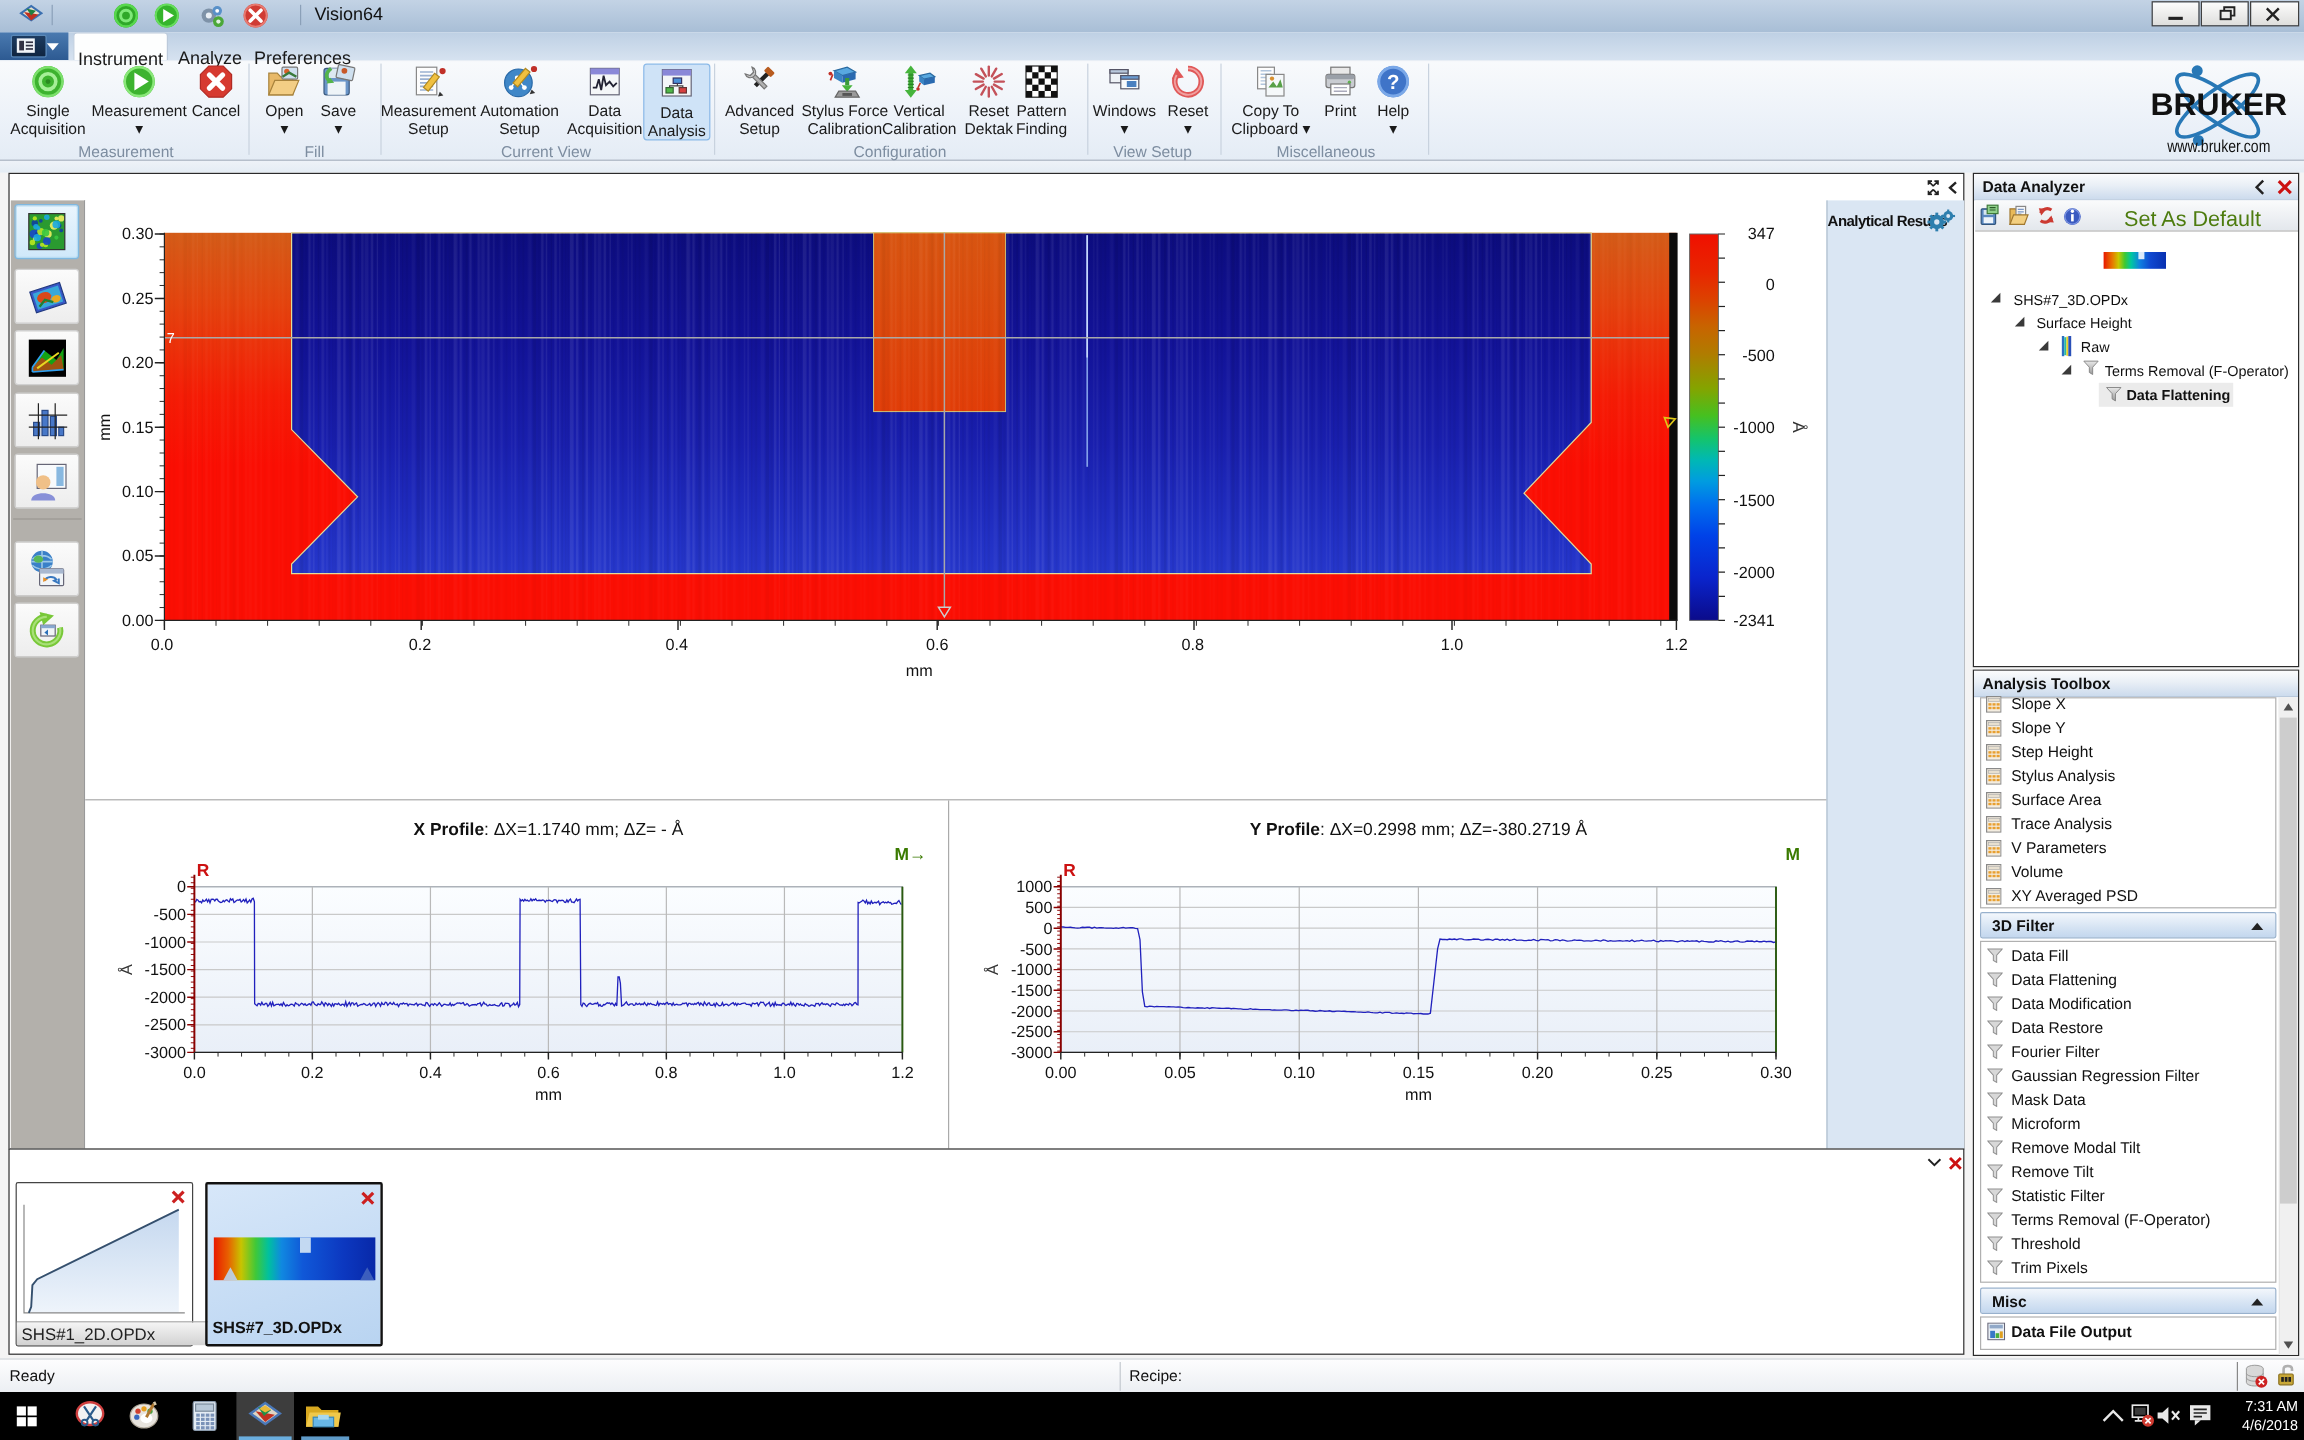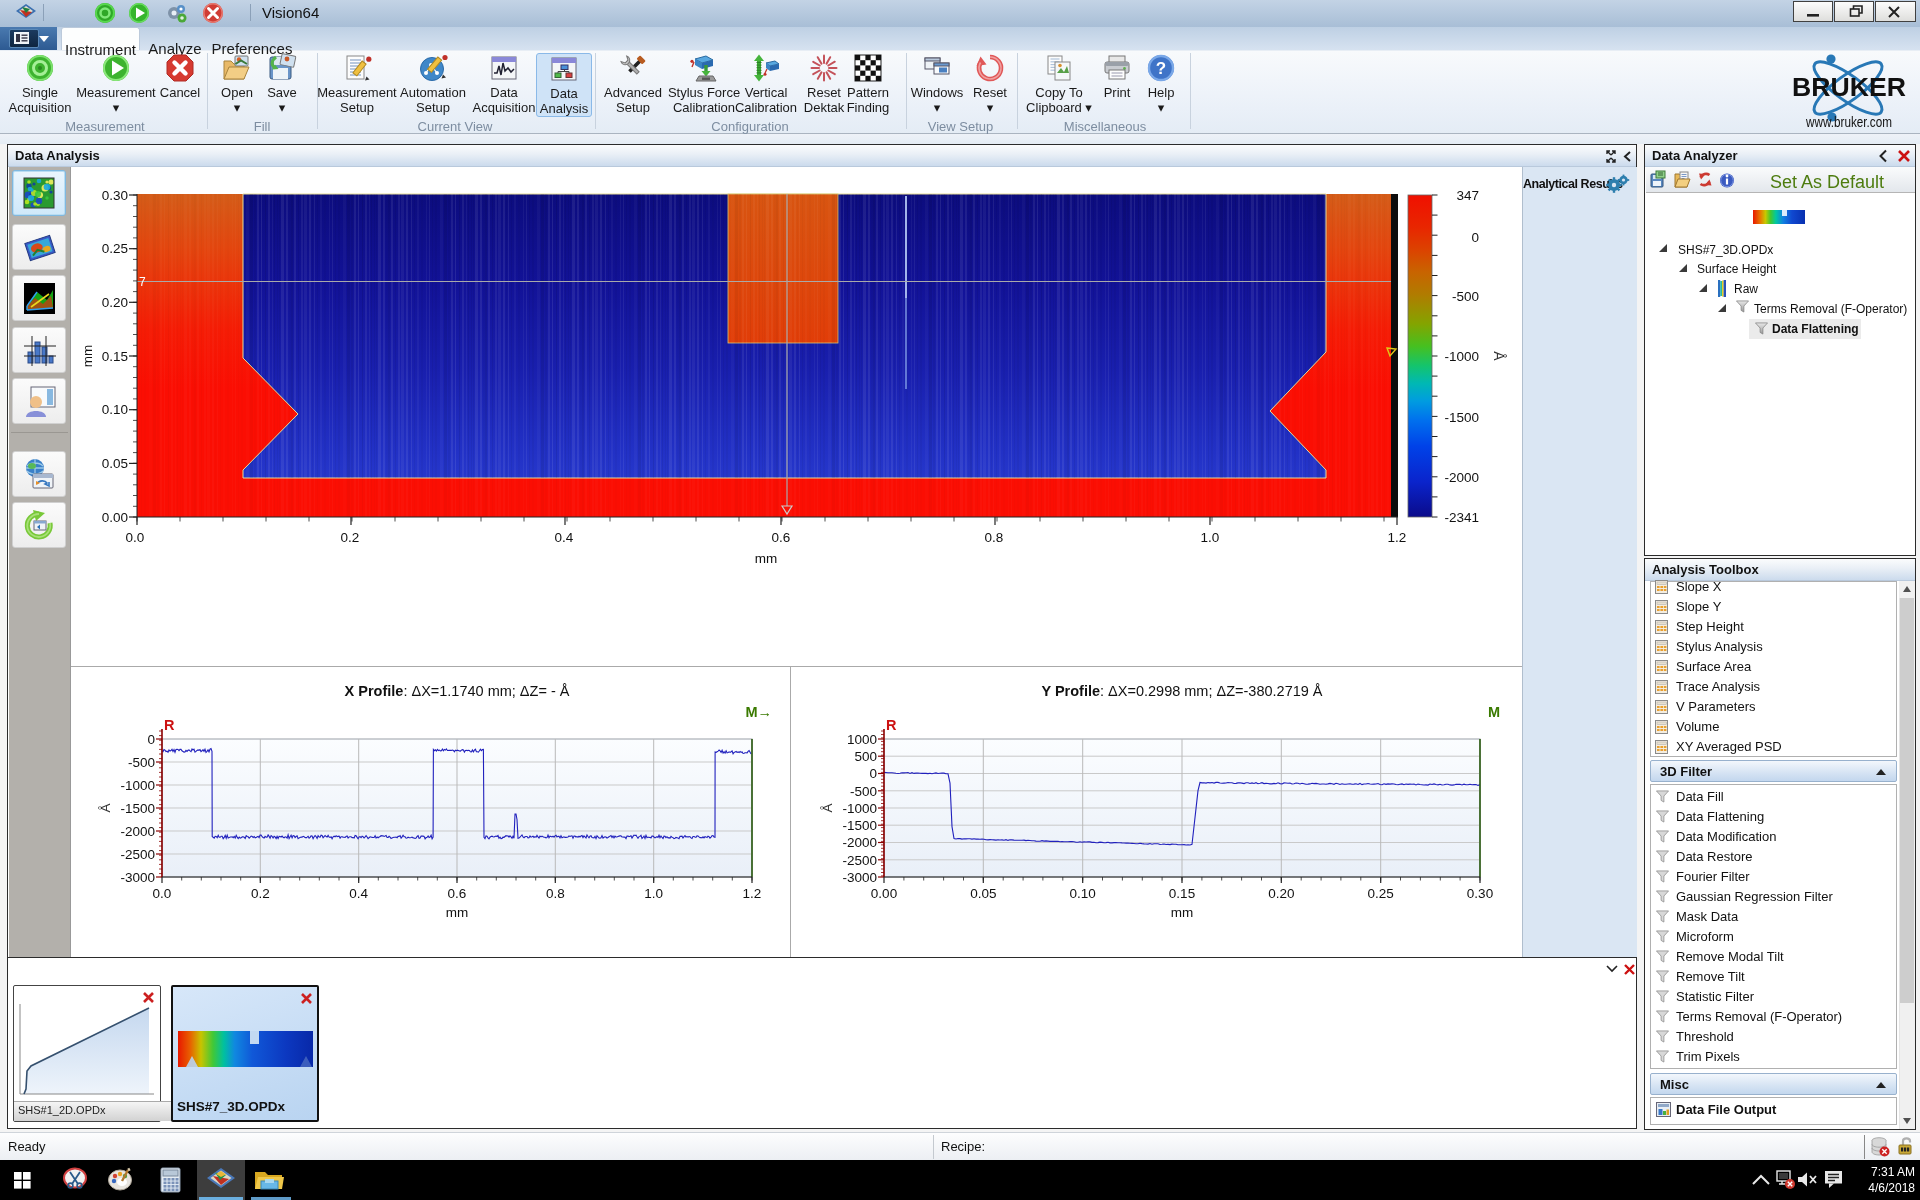--- a/index.html
+++ b/index.html
@@ -297,23 +297,20 @@
     <ellipse cx="60" cy="36" rx="41" ry="12.5" transform="rotate(-36 60 36)"></ellipse>
     <ellipse cx="60" cy="36" rx="41" ry="12.5" transform="rotate(36 60 36)"></ellipse>
   </g>
   <circle cx="43" cy="7" r="4.6" fill="#2878b6"></circle>
   <circle cx="44" cy="65" r="4.6" fill="#2878b6"></circle>
   <text x="4" y="44" font-size="26" font-weight="bold" font-family="Liberation Sans" fill="#111" textLength="114" lengthAdjust="spacingAndGlyphs">BRUKER</text>
   <text x="18" y="75" font-size="14.5" font-family="Liberation Sans" fill="#111" textLength="86" lengthAdjust="spacingAndGlyphs">www.bruker.com</text>
 </svg>
 
 <div class="abs panel" id="dapanel" style="left:7px;top:144px;width:1630px;height:814px;">
-  <div class="ptitle">
-      <span>Data Analysis</span>
-    </div>
   <svg class="abs" style="left:1598px;top:5px" width="28" height="13" viewBox="0 0 28 13">
     <path d="M1,1 L5,5 M9,1 L5,5 M1,12 L5,8 M9,12 L5,8 M1,4 V1 H4 M6,1 H9 V4 M1,9 V12 H4 M6,12 H9 V9" stroke="#222" stroke-width="1.4" fill="none"></path>
     <path d="M24,2 L19,6.5 L24,11" stroke="#222" stroke-width="2" fill="none"></path>
   </svg>
   <div class="abs" style="left:1px;top:22px;width:62px;height:791px;background:#b3b0ab;border-right:1px solid #999;"></div>
 
   <div id="sidebtns">
       <div class="sbtn" style="top:25px;background:linear-gradient(#eaf5fd,#cfe8fa);border:1px solid #7fb8e0;box-shadow:0 0 0 1px #b8dcf2 inset;">
         <svg width="34" height="34" viewBox="0 0 34 34">
           <rect x="1" y="1" width="30" height="30" fill="#2a9a30"></rect>
@@ -1197,21 +1194,21 @@
 <defs>
         <linearGradient id="gal1" x1="0" y1="0" x2="0" y2="1">
           <stop offset="0" stop-color="#c5d8ef"></stop>
           <stop offset="1" stop-color="#eef4fb"></stop>
         </linearGradient>
       </defs>
 <polygon points="10,108 12,103 13,85 17,80 135,22 135,108" fill="url(#gal1)"></polygon>
 <polyline points="6,18 6,108 140,108" stroke="#888" stroke-width="1" fill="none"></polyline>
 <polyline points="10,108 12,103 13,85 17,80 135,22" stroke="#35506e" stroke-width="1.6" fill="none"></polyline>
 </svg>
-<div class="abs" style="left:0;top:115px;width:168px;height:20px;background:linear-gradient(#f5f5f5,#d2d2d2);border-top:1px solid #aaa;font-size:11px;color:#222;padding:2px 0 0 4px;">SHS#1_2D.OPDx</div>
+<div class="abs" style="left:0;top:115px;width:168px;height:20px;background:linear-gradient(#f5f5f5,#d2d2d2);border-top:1px solid #aaa;font-size:14px;color:#222;padding:2px 0 0 4px;">SHS#1_2D.OPDx</div>
 <svg class="abs" style="left:128px;top:5px" width="13" height="13" viewBox="0 0 13 13">
       <path d="M2,2 L11,11 M11,2 L2,11" stroke="#cc2020" stroke-width="2.6"></path>
     </svg>
 </div>
 <div class="abs" style="left:171px;top:985px;width:148px;height:137px;background:linear-gradient(160deg,#d7e7f9,#b9d4f1);border:2px solid #111;border-radius:2px;">
 <svg class="abs" style="left:5px;top:44px" width="135" height="36" viewBox="0 0 135 36">
 <defs>
         <linearGradient id="gal2" x1="0" y1="0" x2="1" y2="0">
           <stop offset="0" stop-color="#e81800"></stop>
           <stop offset="0.09" stop-color="#e86000"></stop>

